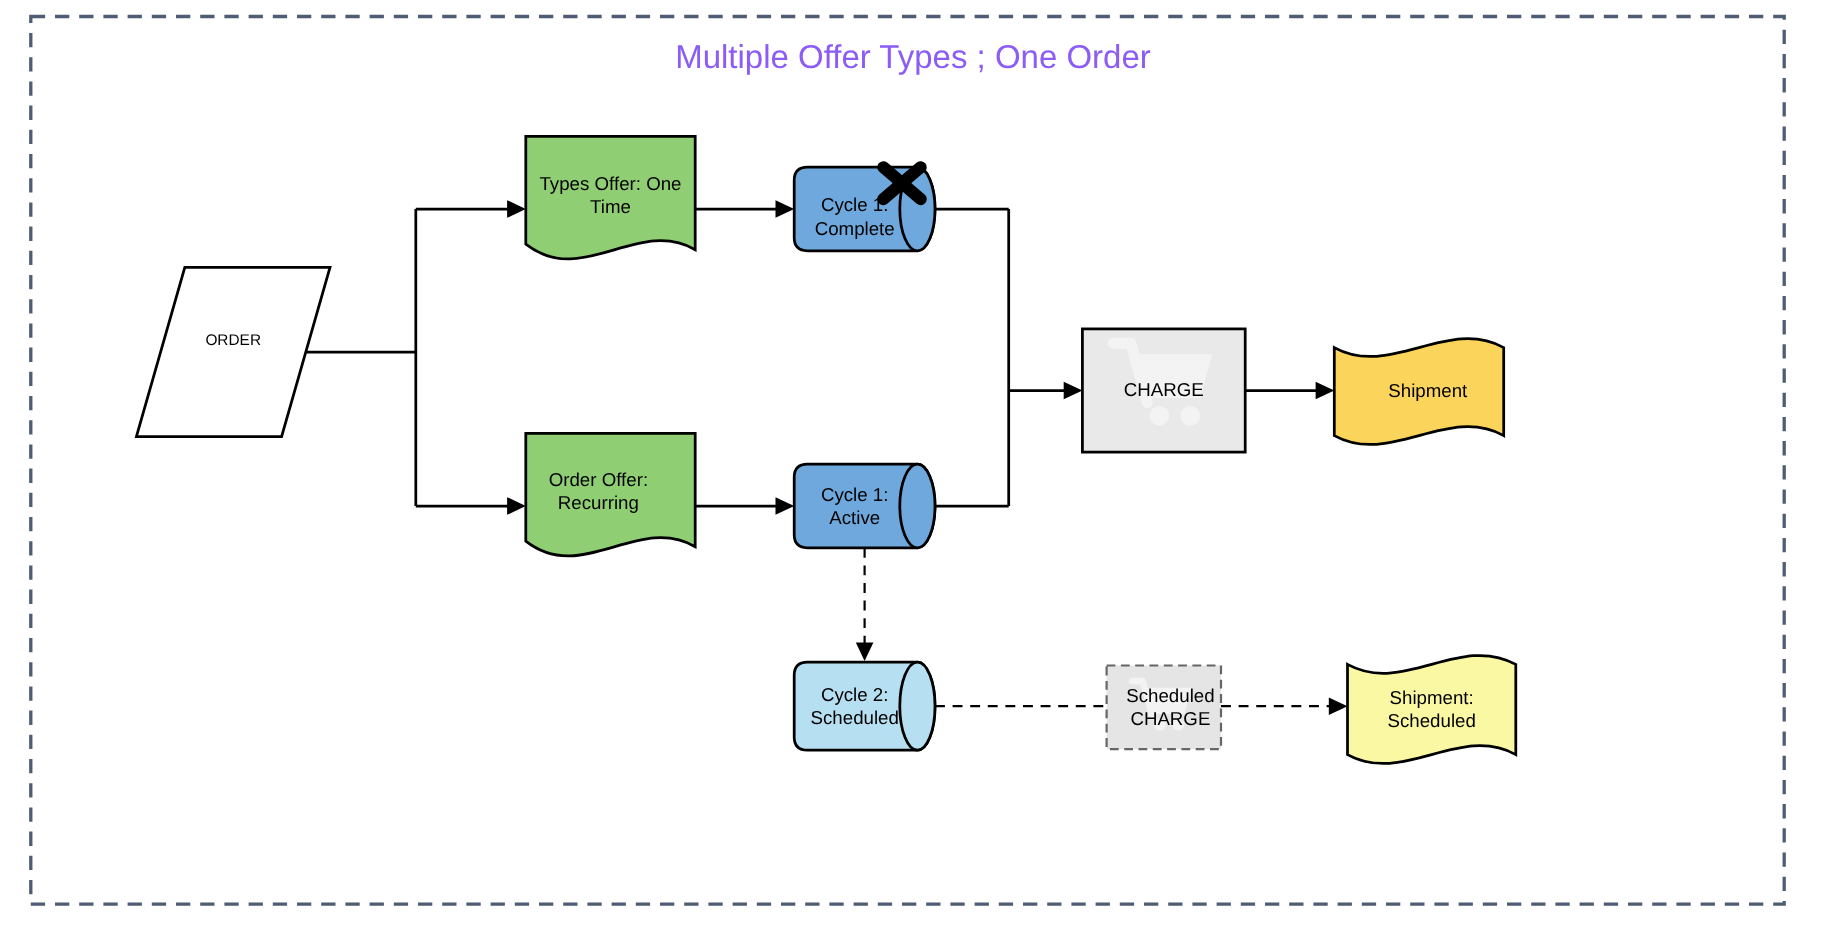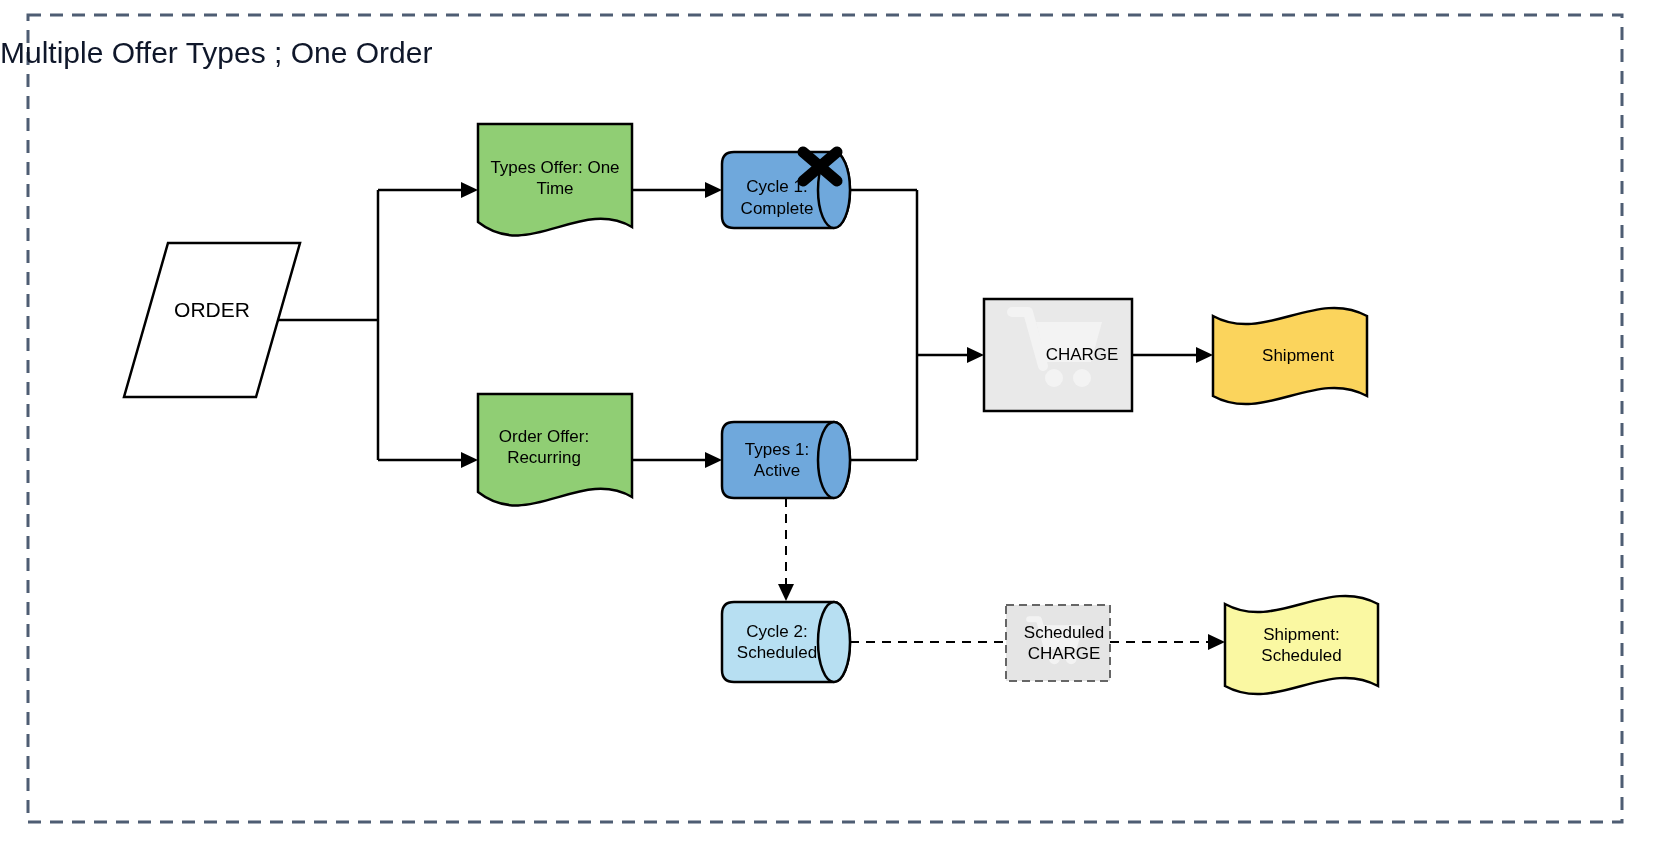--- a/index.html
+++ b/index.html
@@ -6,37 +6,38 @@
   .canvas{
     position:relative;
     width:1660px;height:858px;
     background:#ffffff;
     font-family:"Liberation Sans", sans-serif;
     overflow:hidden;
   }
   .diagram-svg{position:absolute;left:0;top:0;}
   .title{
     position:absolute;top:36px;left:0;width:100%;
+    text-align:center;
     font-size:30px;
-    color:#0f172a;
+    color:#8b5cf6;
   }
   .node-label{
     position:absolute;
     display:flex;align-items:center;justify-content:center;
     text-align:center;
     font-size:17px;line-height:1.25;color:#000;
     pointer-events:none;
   }
-  .lbl-order{left:124px;top:243px;width:176px;height:134px;font-size:21px;}
+  .lbl-order{left:124px;top:243px;width:176px;height:134px;font-size:14px;}
   .lbl-offer-one-time{left:478px;top:124px;width:154px;height:108px;}
   .lbl-offer-recurring{left:478px;top:394px;width:132px;height:106px;text-align:center;}
   .lbl-cycle1-complete{left:722px;top:152px;width:110px;height:91px;}
   .lbl-cycle1-active{left:722px;top:422px;width:110px;height:76px;}
   .lbl-cycle2-scheduled{left:722px;top:602px;width:110px;height:80px;}
-  .lbl-charge{left:984px;top:299px;width:148px;height:112px;margin-left:24px;}
+  .lbl-charge{left:984px;top:299px;width:148px;height:112px;}
   .lbl-shipment{left:1213px;top:300px;width:170px;height:112px;}
   .lbl-scheduled-charge{left:1006px;top:605px;width:116px;height:76px;}
   .lbl-shipment-scheduled{left:1225px;top:588px;width:153px;height:114px;}
 </style>
 </head>
 <body>
 
 <div class="canvas">
 
   <svg class="diagram-svg" width="1660" height="858" viewBox="0 0 1660 858" xmlns="http://www.w3.org/2000/svg">
@@ -144,20 +145,20 @@
 
     <path d="M1225,604 C1276,632 1327,576 1378,604 L1378,686 C1327,658 1276,714 1225,686 Z" stroke="#000" stroke-width="2.5" fill="#FAF8A2"></path>
   </svg>
 
   <div class="title">Multiple Offer Types ; One Order</div>
 
   <div class="node-label lbl-order">ORDER</div>
   <div class="node-label lbl-offer-one-time">Types Offer: One Time</div>
   <div class="node-label lbl-offer-recurring">Order Offer: Recurring</div>
   <div class="node-label lbl-cycle1-complete">Cycle 1: Complete</div>
-  <div class="node-label lbl-cycle1-active">Types 1: Active</div>
+  <div class="node-label lbl-cycle1-active">Cycle 1: Active</div>
   <div class="node-label lbl-cycle2-scheduled">Cycle 2: Scheduled</div>
   <div class="node-label lbl-charge">CHARGE</div>
   <div class="node-label lbl-shipment">Shipment</div>
   <div class="node-label lbl-scheduled-charge">Scheduled CHARGE</div>
   <div class="node-label lbl-shipment-scheduled">Shipment: Scheduled</div>
 
 </div>
 
 </body></html>

